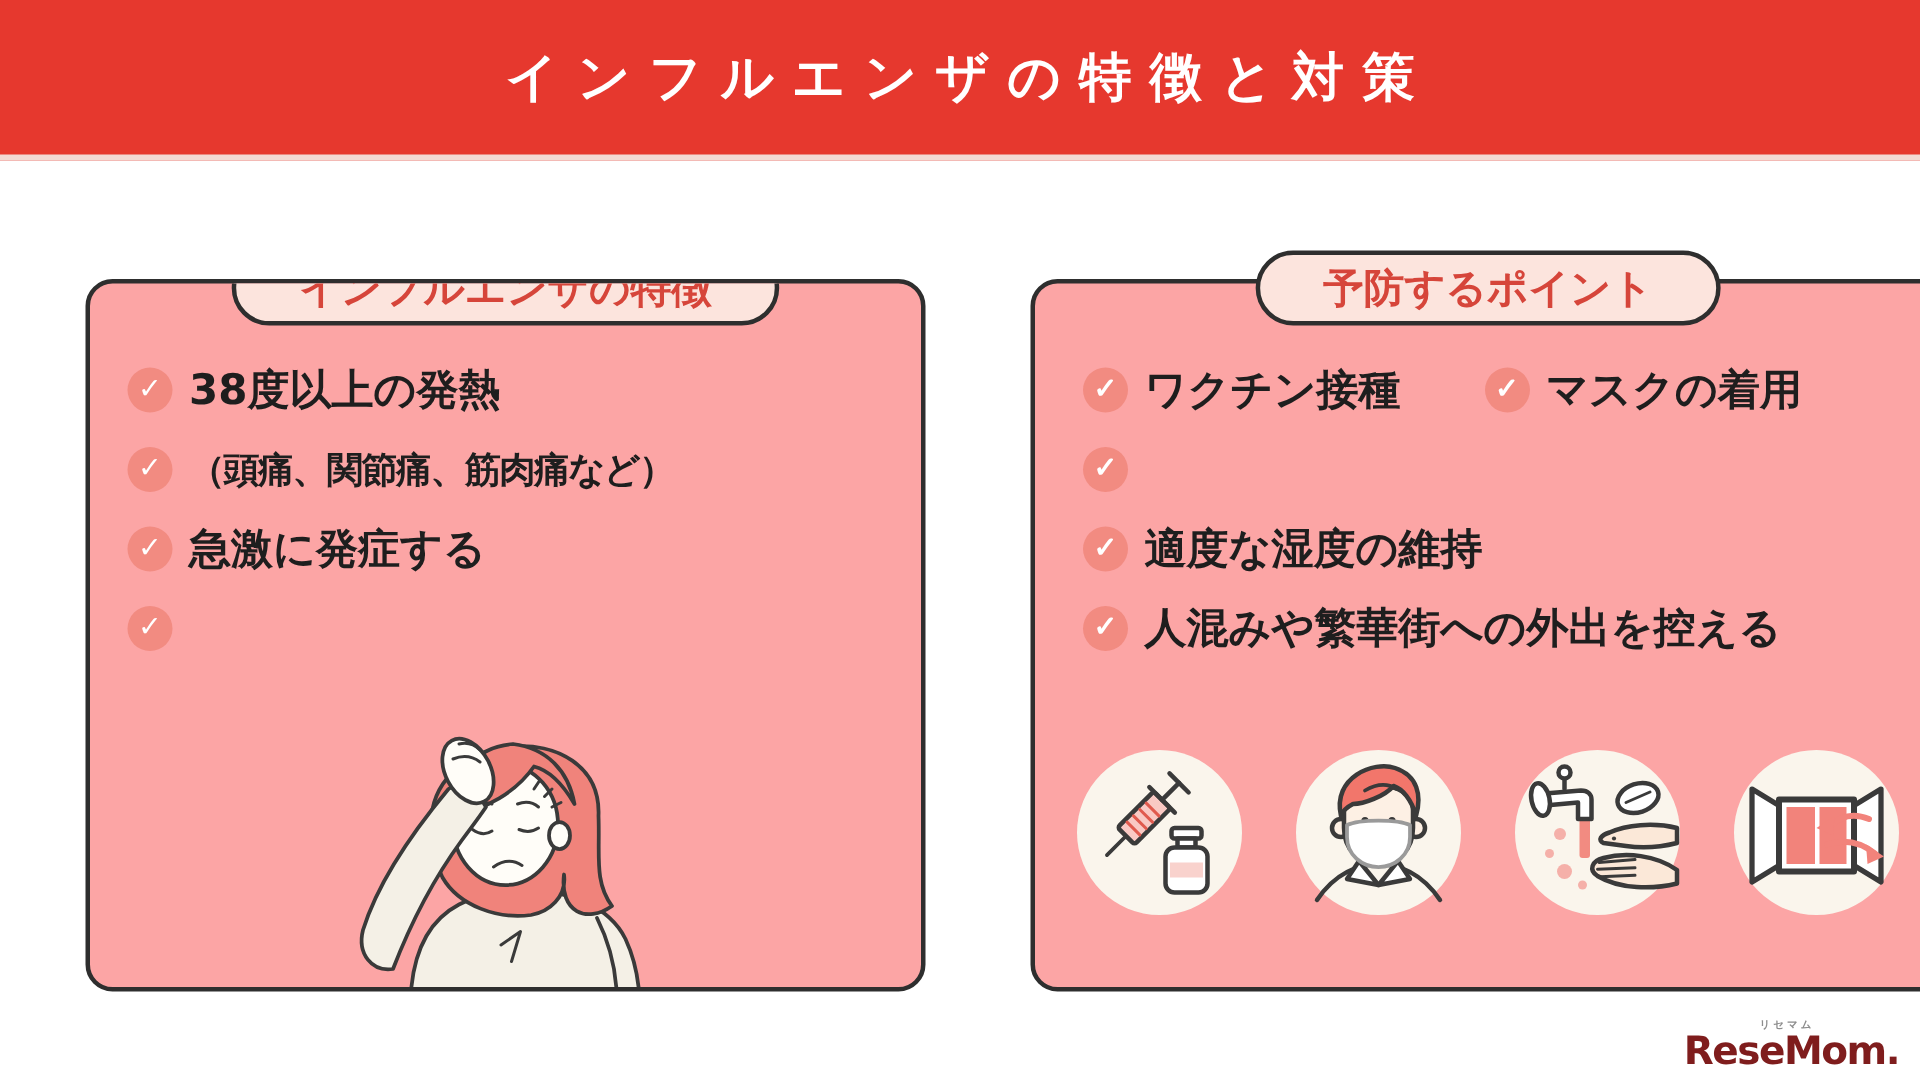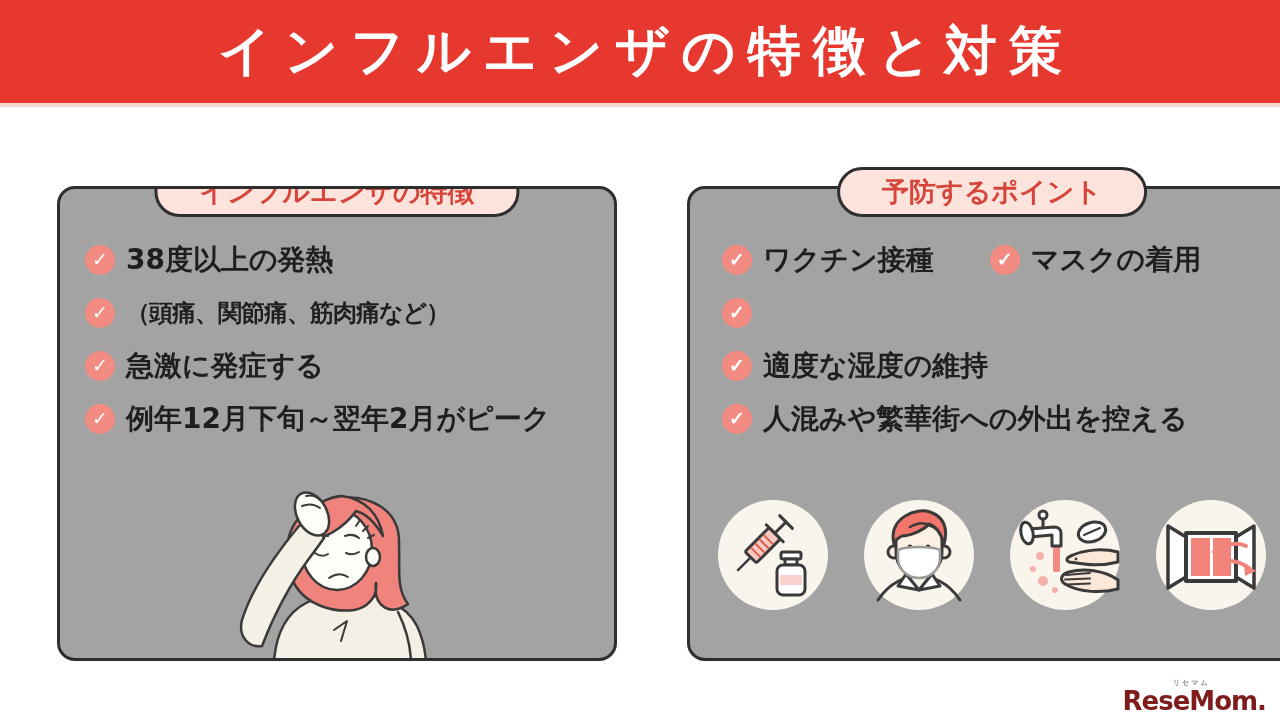--- a/index.html
+++ b/index.html
@@ -9,26 +9,26 @@
     font-family:"DejaVu Sans","Liberation Sans",sans-serif;
     -webkit-font-smoothing:antialiased;
   }
   
   .banner{
     position:absolute;left:0;top:0;width:1280px;height:103px;
     background:#e6382e;border-bottom:4px solid #f3d9d4;
     display:flex;align-items:center;justify-content:center;
   }
   .banner h1{
-    margin:0;color:#ffffff;font-size:53px;font-weight:800;
+    margin:0;color:#ffffff;font-size:35px;font-weight:800;
     letter-spacing:12px;text-indent:12px;white-space:nowrap;
   }
   
   .panel{
-    position:absolute;top:186px;height:475px;background:#a3a3a3;
+    position:absolute;top:186px;height:475px;background:#fca5a5;
     border:3px solid #2e2e2e;border-radius:18px;box-sizing:border-box;
   }
   .panel.left{left:57px;width:560px;overflow:hidden;}
   .panel.right{left:687px;width:610px;font-family:Liberation Serif, serif;}
   .pill{
     position:absolute;top:-22px;left:50%;transform:translateX(-50%);
     background:#fce4dd;border:3px solid #2e2e2e;border-radius:28px;
     padding:4px 42px;white-space:nowrap;z-index:3;
   }
   .pill span{color:#d6453a;font-size:27px;font-weight:800;}
@@ -84,21 +84,20 @@
       <span class="check">✓</span>
       <span class="note">（頭痛、関節痛、筋肉痛など）</span>
     </li>
     <li class="row">
       <span class="check">✓</span>
       <span class="txt">急激に発症する</span>
       <span class="note"></span>
     </li>
     <li class="row">
       <span class="check">✓</span>
-      <span class="txt">例年12月下旬～翌年2月がピーク</span>
       <span class="note"></span>
     </li>
   </ul>
 
   <svg class="illustration" width="310" height="220" viewBox="0 0 310 220">
     <g stroke="#3a3a3a" stroke-width="2.5" stroke-linejoin="round" stroke-linecap="round">
 
       <path d="M92,221 C94,196 103,174 124,163 C134,158 144,155 152,154
                C156,162 166,162 170,154 C196,153 224,164 235,186
                C241,199 243,209 244,221 Z" fill="#f4f0e6"></path>

